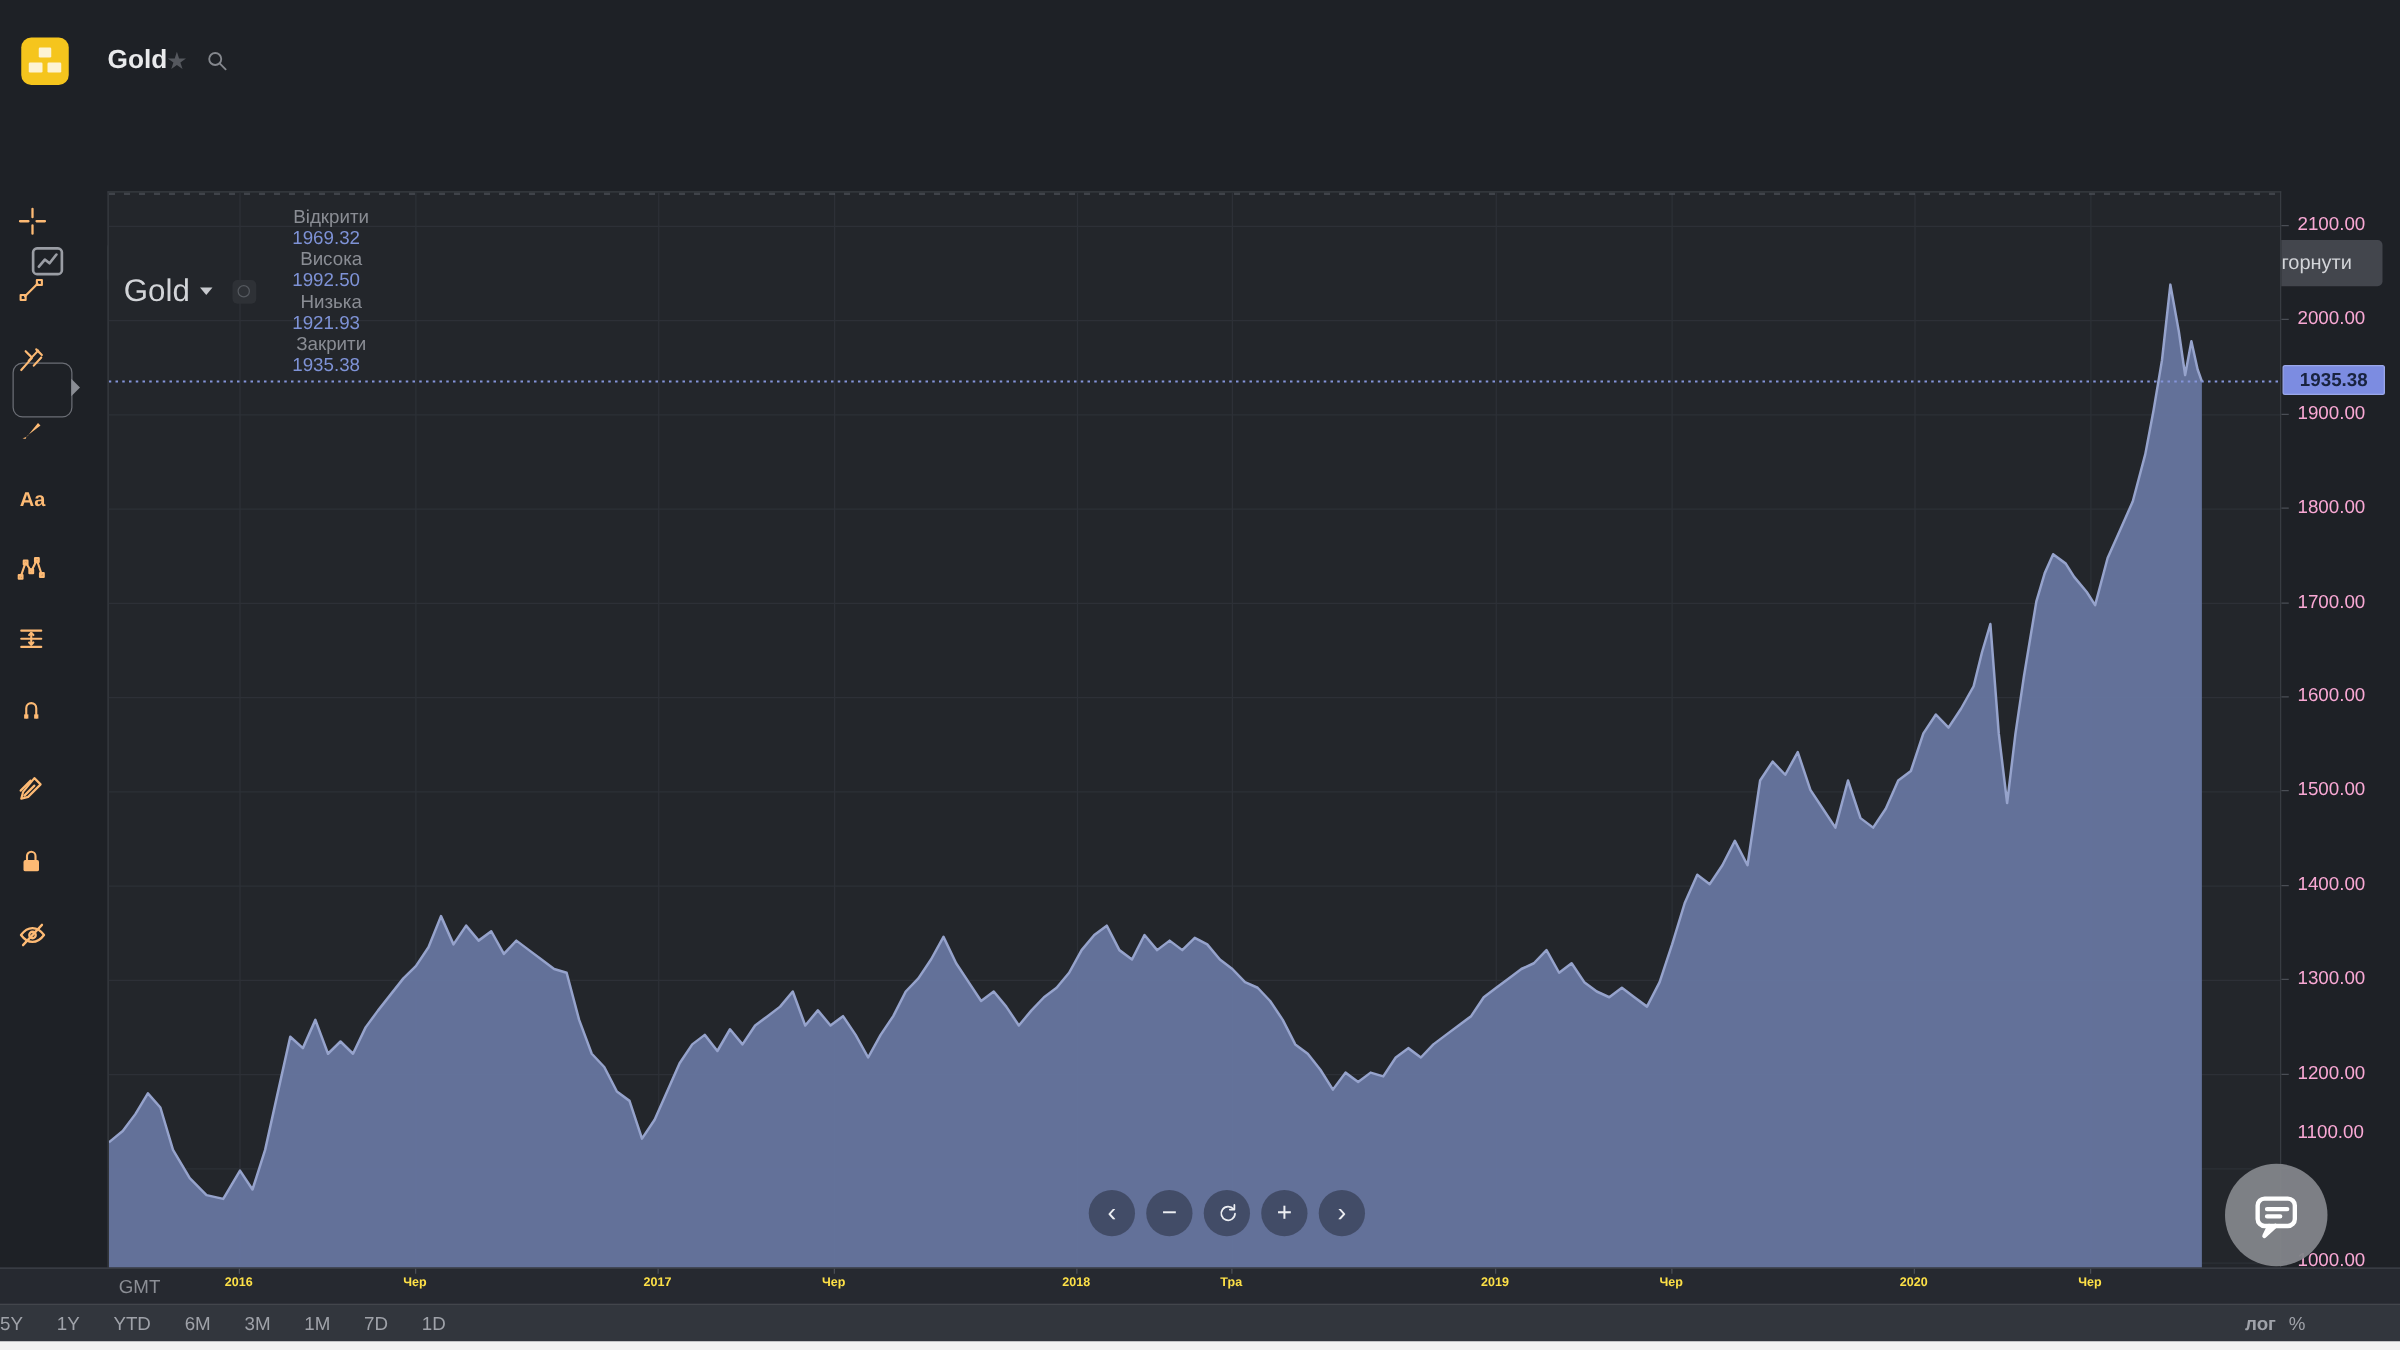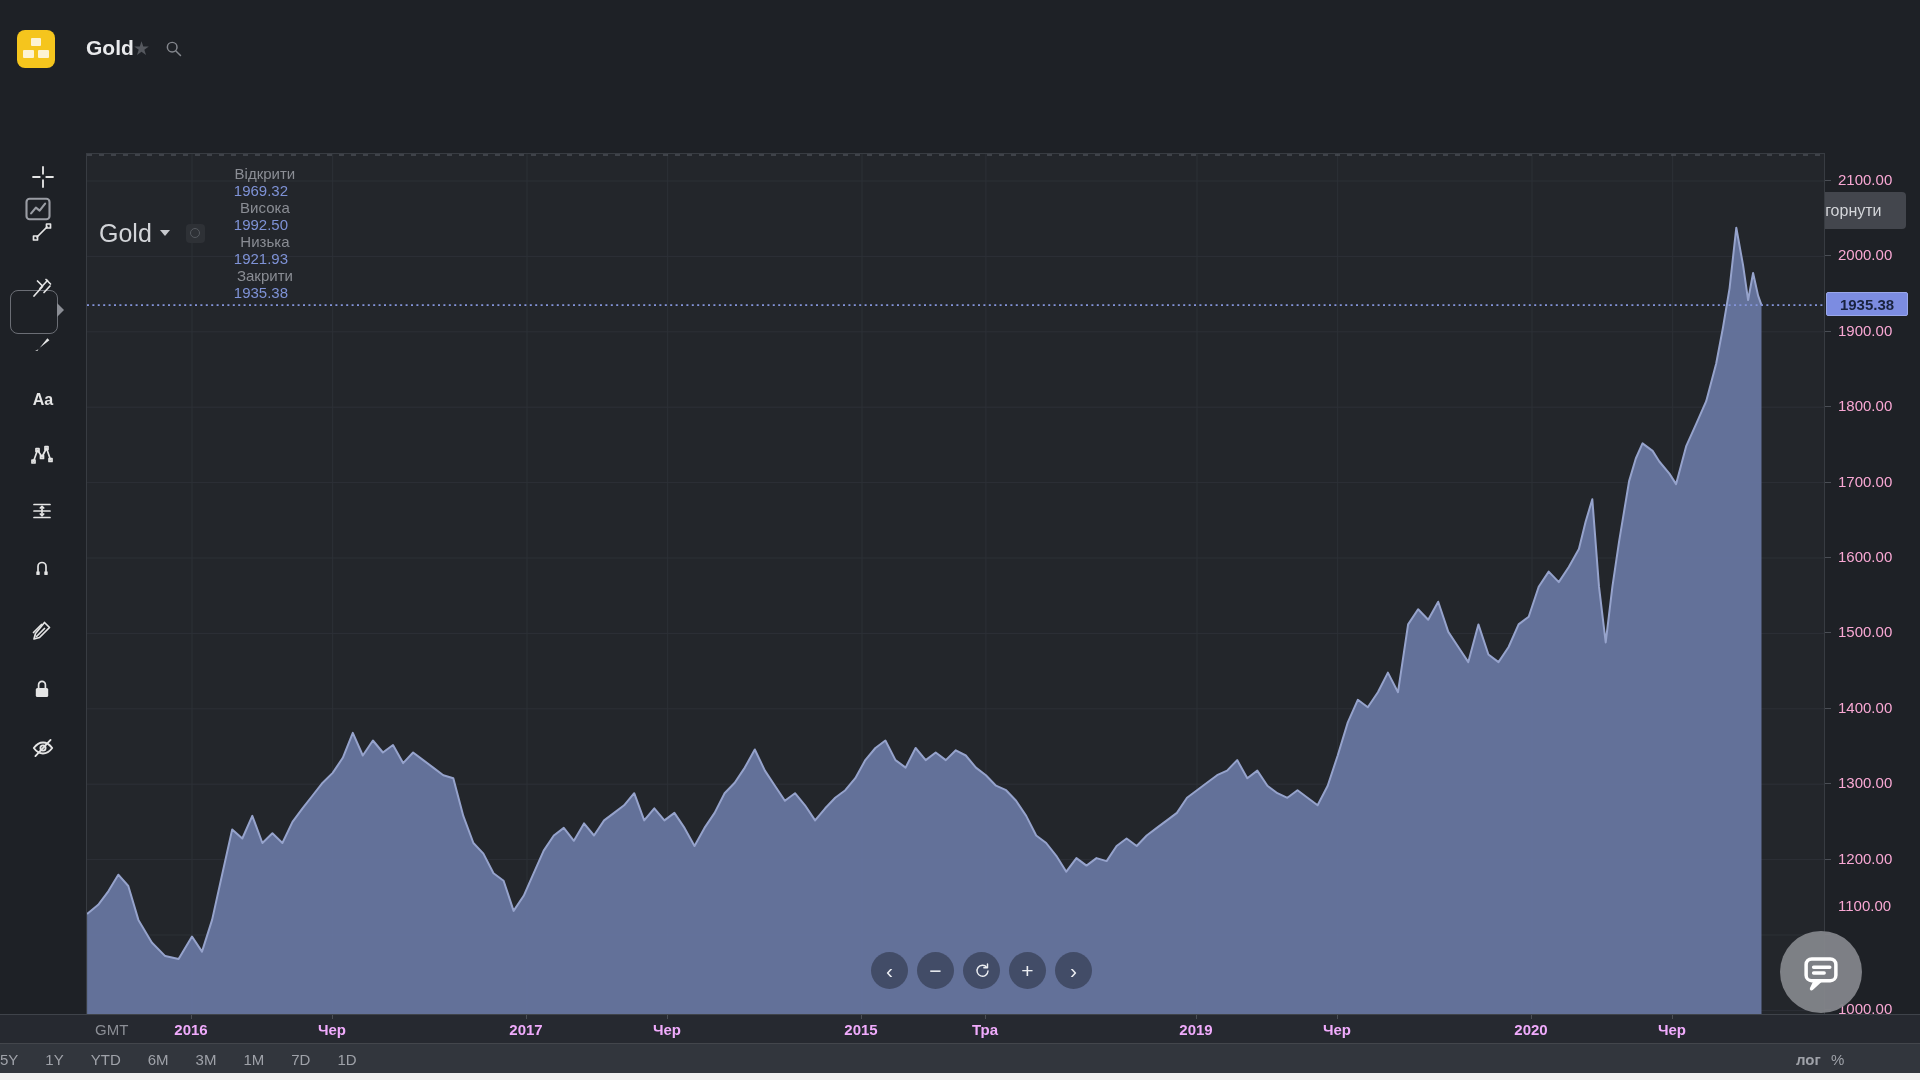--- a/index.html
+++ b/index.html
@@ -22,21 +22,21 @@
         font-size:16px;border-left:1px solid #45484e;cursor:pointer;}
   .cell:first-child{border-left:none;}
   .cell.active{background:#1a1d21;}
   .btn{display:flex;align-items:center;justify-content:center;gap:10px;height:37px;
        border:1px solid #54575d;border-radius:6px;background:#26292e;color:#d5d7da;
        font-size:16px;box-sizing:border-box;padding:0 16px;cursor:pointer;}
   .btn.flat{border:none;background:#43464d;border-radius:4px;color:#d3d5d9;gap:9px;}
   .caret{width:0;height:0;border-left:5.5px solid transparent;border-right:5.5px solid transparent;
          border-top:6.5px solid #c7c9ce;}
   
-  .tool{left:30px;width:24px;height:24px;color:#e5e5e5;cursor:pointer;}
+  .tool{left:13px;width:24px;height:24px;color:#fdba74;cursor:pointer;}
   .selbox{left:10px;top:155px;width:46px;height:42px;border:1px solid #6b6e75;border-radius:8px;}
   .flyout{left:57px;top:168px;width:0;height:0;border-top:7px solid transparent;
           border-bottom:7px solid transparent;border-left:7px solid #8a8d94;}
   
   #plot{left:86px;top:153px;width:1738px;height:861px;background:#23262b;overflow:hidden;
         border-top:1px solid #383c42;border-left:1px solid #383c42;box-sizing:content-box;}
   #topdash{left:0;top:0;width:100%;height:2px;opacity:.55;
      background:repeating-linear-gradient(90deg,#565a62 0 5px,transparent 5px 12px);}
   .legend{left:12px;top:11px;display:flex;align-items:center;white-space:nowrap;
           font-size:15px;color:#8a8d94;}
@@ -53,21 +53,21 @@
   #paxis{left:1824px;top:153px;width:96px;height:861px;border-left:1px solid #383c42;overflow:hidden;}
   .ptick{position:absolute;left:13px;font-size:15px;color:#f9a8d4;}
   .pmark{position:absolute;left:0;width:6px;height:1px;background:#4a4e55;}
   .pricebadge{position:absolute;left:1px;width:82px;height:24px;background:#7c8ce1;
       border:1px solid #9aa7ea;border-radius:2px;color:#19233f;font-weight:bold;font-size:15px;
       text-align:center;line-height:24px;box-sizing:border-box;}
   
   #taxis{left:0;top:1014px;width:1920px;height:29px;background:#262930;border-top:1px solid #3f434a;}
   .gmt{position:absolute;left:95px;top:6px;font-size:15px;color:#8b8e95;cursor:pointer;}
   .ttick{position:absolute;top:6px;width:110px;margin-left:-55px;text-align:center;
-         font-size:15px;font-weight:bold;color:#f0abfc;}
+         font-size:10px;font-weight:bold;color:#fde047;}
   .tmark{position:absolute;top:0;width:1px;height:4px;background:#4a4e55;}
   
   #bbar{left:0;top:1043px;width:1920px;height:30px;background:#32363d;border-top:1px solid #43464c;
         display:flex;align-items:center;}
   .range{font-size:15px;color:#9fa2a9;margin-right:27px;cursor:pointer;}
   .range:first-child{margin-left:90px;}
   .pctlog{position:absolute;font-size:15px;color:#9fa2a9;cursor:pointer;}
   #whitestrip{left:0;top:1073px;width:1920px;height:7px;background:#f2f2f2;}
   .chat{left:1780px;top:931px;width:82px;height:82px;border-radius:50%;cursor:pointer;
         background:rgba(131,133,138,.95);display:flex;align-items:center;justify-content:center;}
@@ -343,21 +343,21 @@
     <span class="gmt">GMT</span>
   <div class="tmark" style="left: 191px;"></div>
       <div class="ttick" style="left: 191px;">2016</div>
       <div class="tmark" style="left: 332px;"></div>
       <div class="ttick" style="left: 332px;">Чер</div>
       <div class="tmark" style="left: 526px;"></div>
       <div class="ttick" style="left: 526px;">2017</div>
       <div class="tmark" style="left: 667px;"></div>
       <div class="ttick" style="left: 667px;">Чер</div>
       <div class="tmark" style="left: 861px;"></div>
-      <div class="ttick" style="left: 861px;">2015</div>
+      <div class="ttick" style="left: 861px;">2018</div>
       <div class="tmark" style="left: 985px;"></div>
       <div class="ttick" style="left: 985px;">Тра</div>
       <div class="tmark" style="left: 1196px;"></div>
       <div class="ttick" style="left: 1196px;">2019</div>
       <div class="tmark" style="left: 1337px;"></div>
       <div class="ttick" style="left: 1337px;">Чер</div>
       <div class="tmark" style="left: 1531px;"></div>
       <div class="ttick" style="left: 1531px;">2020</div>
       <div class="tmark" style="left: 1672px;"></div>
       <div class="ttick" style="left: 1672px;">Чер</div>

